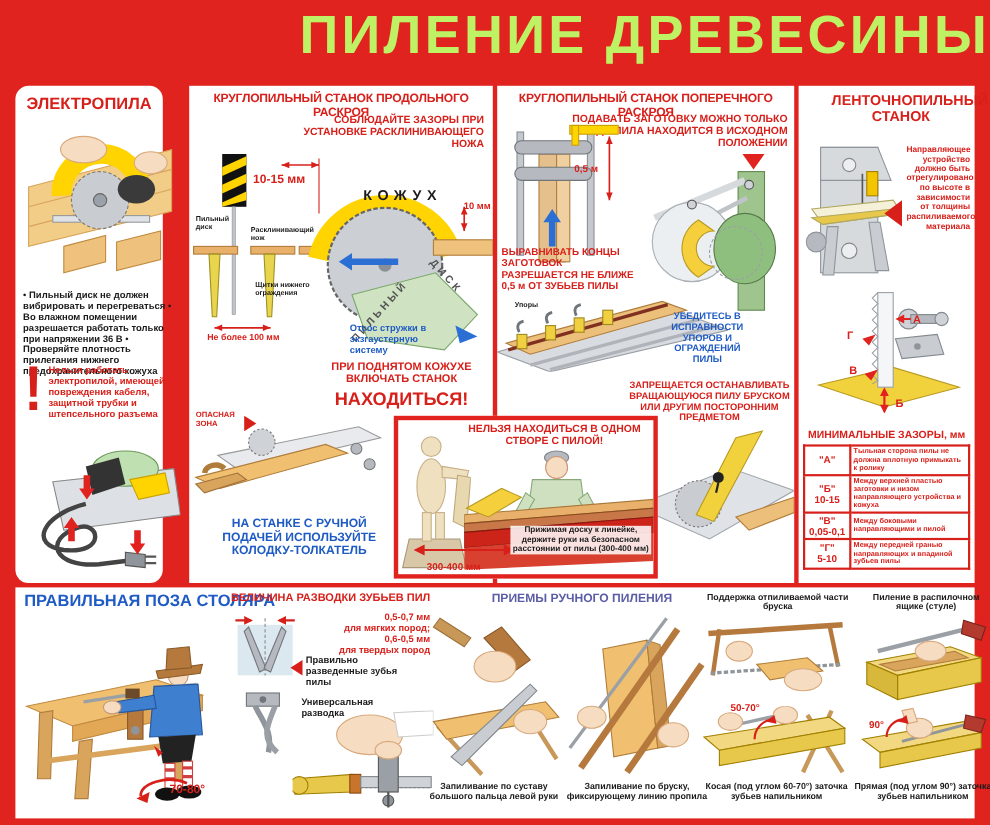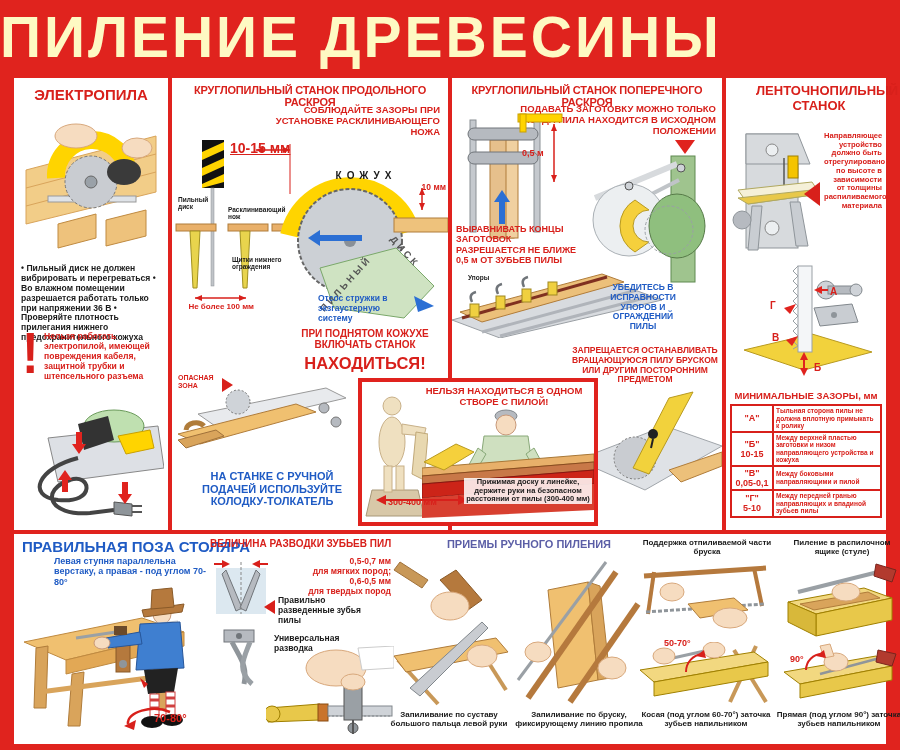--- a/index.html
+++ b/index.html
@@ -8,42 +8,42 @@
   .abs{position:absolute;}
   .panel{position:absolute;background:#ffffff;}
   .t-red{color:#d8201b;}
   .t-blue{color:#1f5bc4;}
   .t-violet{color:#5b5ea6;}
   .t-black{color:#1a1a1a;}
   .b{font-weight:bold;}
   .ctr{text-align:center;}
   .rgt{text-align:right;}
   .prel{white-space:pre-line;}
-  .poster-title{left:0;right:0;top:4px;text-align:left;color:#fef9c3;
-    font-size:57px;font-weight:bold;letter-spacing:3px;}
+  .poster-title{left:0;right:0;top:4px;text-align:right;color:#bef264;
+    font-size:49px;font-weight:bold;letter-spacing:3px;}
   .ptitle{font-weight:bold;color:#d8201b;text-align:center;left:0;right:0;}
   svg{display:block;}
   .tri-left{width:0;height:0;border-top:12px solid transparent;
     border-bottom:12px solid transparent;border-right:16px solid #d8201b;}
   .tri-left.sm{border-top-width:7px;border-bottom-width:7px;border-right-width:11px;}
   .tri-right{width:0;height:0;border-top:7px solid transparent;
     border-bottom:7px solid transparent;border-left:11px solid #d8201b;}
   table.gaps{border-collapse:collapse;width:152px;}
   table.gaps td{border:2px solid #d8201b;color:#d8201b;font-weight:bold;
     vertical-align:middle;padding:1px 2px;}
   td.k{width:36px;text-align:center;font-size:9px;}
   td.d{font-size:6.6px;line-height:1.15;}
   .lbl{line-height:1.15;}
 </style>
 </head>
 <body>
 
 <div class="abs poster-title">ПИЛЕНИЕ ДРЕВЕСИНЫ</div>
 
-<div class="panel" style="left:14px;top:78px;width:154px;height:452px;">
+<div class="panel" style="left:14px;top:78px;width:134px;height:452px;border-radius:12px;">
   <div class="abs ptitle" style="top:8px;font-size:15px;">ЭЛЕКТРОПИЛА</div>
   <svg class="abs" style="left:4px;top:30px;" width="146" height="150" viewBox="0 0 146 150">
     <polygon points="8,62 138,28 138,84 8,116" fill="#f2cd88" stroke="#d9a45b"></polygon>
     <line x1="8" y1="80" x2="138" y2="46" stroke="#d9a45b"></line>
     <line x1="8" y1="98" x2="138" y2="64" stroke="#d9a45b"></line>
     <polygon points="40,116 78,106 78,130 40,140" fill="#eec27c" stroke="#c08a40"></polygon>
     <polygon points="88,112 128,102 128,128 88,138" fill="#eec27c" stroke="#c08a40"></polygon>
     <rect x="30" y="88" width="88" height="6" fill="#dfe3e8" stroke="#999"></rect>
     <path d="M38,70 A36,36 0 0 1 110,66" stroke="#ffd400" stroke-width="18" fill="none"></path>
     <circle cx="73" cy="74" r="26" fill="#c9ccd1" stroke="#777" stroke-dasharray="3 2"></circle>
@@ -97,23 +97,23 @@
     <polygon points="148,132 224,112 262,150 232,182 162,172" fill="#cfe3c2" stroke="#7aa86a"></polygon>
     <polygon points="242,160 262,170 246,176" fill="#2b6fd4"></polygon>
     <line x1="84" y1="14" x2="118" y2="14" stroke="#d8201b" stroke-width="1.5"></line>
     <polygon points="84,14 91,11 91,17" fill="#d8201b"></polygon>
     <polygon points="118,14 111,11 111,17" fill="#d8201b"></polygon>
     <line x1="118" y1="8" x2="118" y2="58" stroke="#d8201b" stroke-width="1"></line>
     <line x1="250" y1="52" x2="250" y2="74" stroke="#d8201b" stroke-width="1.5"></line>
     <polygon points="250,52 247,59 253,59" fill="#d8201b"></polygon>
     <polygon points="250,74 247,67 253,67" fill="#d8201b"></polygon>
   </svg>
-  <div class="abs b t-red" style="left:58px;top:62px;font-size:14px;text-decoration:underline;">10-15 мм</div>
+  <div class="abs b t-red" style="left:58px;top:79px;font-size:11px;">10-15 мм</div>
   <div class="abs b t-red" style="right:2px;top:104px;font-size:8.5px;">10 мм</div>
-  <div class="abs b t-black ctr" style="left:146px;top:92px;width:96px;font-size:10px;letter-spacing:5px;">КОЖУХ</div>
+  <div class="abs b t-black ctr" style="left:146px;top:92px;width:96px;font-size:13px;letter-spacing:5px;">КОЖУХ</div>
   <div class="abs b" style="left:138px;top:200px;font-size:9.5px;color:#555;letter-spacing:3px;transform:rotate(-48deg);">ПИЛЬНЫЙ</div>
   <div class="abs b" style="left:214px;top:168px;font-size:9.5px;color:#555;letter-spacing:3px;transform:rotate(48deg);">ДИСК</div>
   <div class="abs b t-black lbl" style="left:6px;top:118px;width:44px;font-size:6.5px;">Пильный диск</div>
   <div class="abs b t-black lbl" style="left:56px;top:128px;width:58px;font-size:6.5px;">Расклинивающий нож</div>
   <div class="abs b t-black lbl" style="left:60px;top:178px;width:56px;font-size:6.5px;">Щитки нижнего ограждения</div>
   <div class="abs b t-red ctr lbl" style="left:16px;top:224px;width:66px;font-size:8px;text-align:right;">Не более 100 мм</div>
   <div class="abs b t-blue lbl" style="left:146px;top:216px;width:92px;font-size:8.5px;">Отсос стружки в экзгаустерную систему</div>
   <div class="abs b t-red ctr" style="left:114px;top:250px;width:158px;font-size:10px;">ПРИ ПОДНЯТОМ КОЖУХЕ ВКЛЮЧАТЬ СТАНОК</div>
   <div class="abs b t-red ctr" style="left:114px;top:276px;width:158px;font-size:16.5px;">НАХОДИТЬСЯ!</div>
   <div class="abs b t-red lbl" style="left:6px;top:296px;width:44px;font-size:7px;">ОПАСНАЯ ЗОНА</div>
@@ -274,28 +274,27 @@
     <polygon points="0,70 172,56 172,64 0,78" fill="#c87848" stroke="#8a4c20"></polygon>
     <polygon points="0,78 172,64 172,78 0,92" fill="#cc2418" stroke="#8a1510"></polygon>
     <polygon points="0,92 172,78 172,104 0,112" fill="#d84030"></polygon>
     <polygon points="2,56 34,38 52,46 22,64" fill="#f5d03c" stroke="#b89a20"></polygon>
   </svg>
   <svg class="abs" style="left:14px;top:112px;" width="92" height="12" viewBox="0 0 92 12">
     <line x1="2" y1="6" x2="90" y2="6" stroke="#d8201b" stroke-width="2"></line>
     <polygon points="0,6 10,1 10,11" fill="#d8201b"></polygon>
     <polygon points="92,6 82,1 82,11" fill="#d8201b"></polygon>
   </svg>
-  <div class="abs b t-red" style="left:26px;top:115px;font-size:9px;">300-400 мм</div>
+  <div class="abs b t-red" style="left:26px;top:128px;font-size:9px;">300-400 мм</div>
   <div class="abs b t-black ctr lbl" style="left:102px;top:96px;width:128px;font-size:7.5px;background:rgba(255,255,255,0.85);">Прижимая доску к линейке, держите руки на безопасном расстоянии от пилы (300-400 мм)</div>
 </div>
 
 <div class="panel" style="left:14px;top:534px;width:872px;height:210px;">
 
   <div class="abs b t-blue" style="left:8px;top:4px;font-size:15px;">ПРАВИЛЬНАЯ ПОЗА СТОЛЯРА</div>
-  <div class="abs b t-blue lbl" style="left:40px;top:22px;width:158px;font-size:9px;">Левая ступня параллельна верстаку, а правая - под углом 70-80°</div>
   <svg class="abs" style="left:6px;top:46px;" width="195" height="152" viewBox="0 0 195 152">
     <polygon points="4,62 122,38 164,52 46,80" fill="#f0c070" stroke="#c08a40"></polygon>
     <polygon points="46,80 164,52 164,66 46,94" fill="#e2a855" stroke="#c08a40"></polygon>
     <polygon points="52,94 64,92 60,146 48,146" fill="#d9a45b" stroke="#b07c3a"></polygon>
     <polygon points="132,70 144,68 150,128 138,130" fill="#d9a45b" stroke="#b07c3a"></polygon>
     <polygon points="16,68 28,66 26,128 14,128" fill="#d9a45b" stroke="#b07c3a"></polygon>
     <line x1="20" y1="112" x2="144" y2="96" stroke="#d9a45b" stroke-width="5"></line>
     <rect x="96" y="56" width="14" height="36" fill="#b5793d" stroke="#8a5a28"></rect>
     <circle cx="103" cy="84" r="4" fill="#8f959a"></circle>
     <ellipse cx="142" cy="34" rx="9" ry="10" fill="#f6dcc0" stroke="#c89878"></ellipse>

